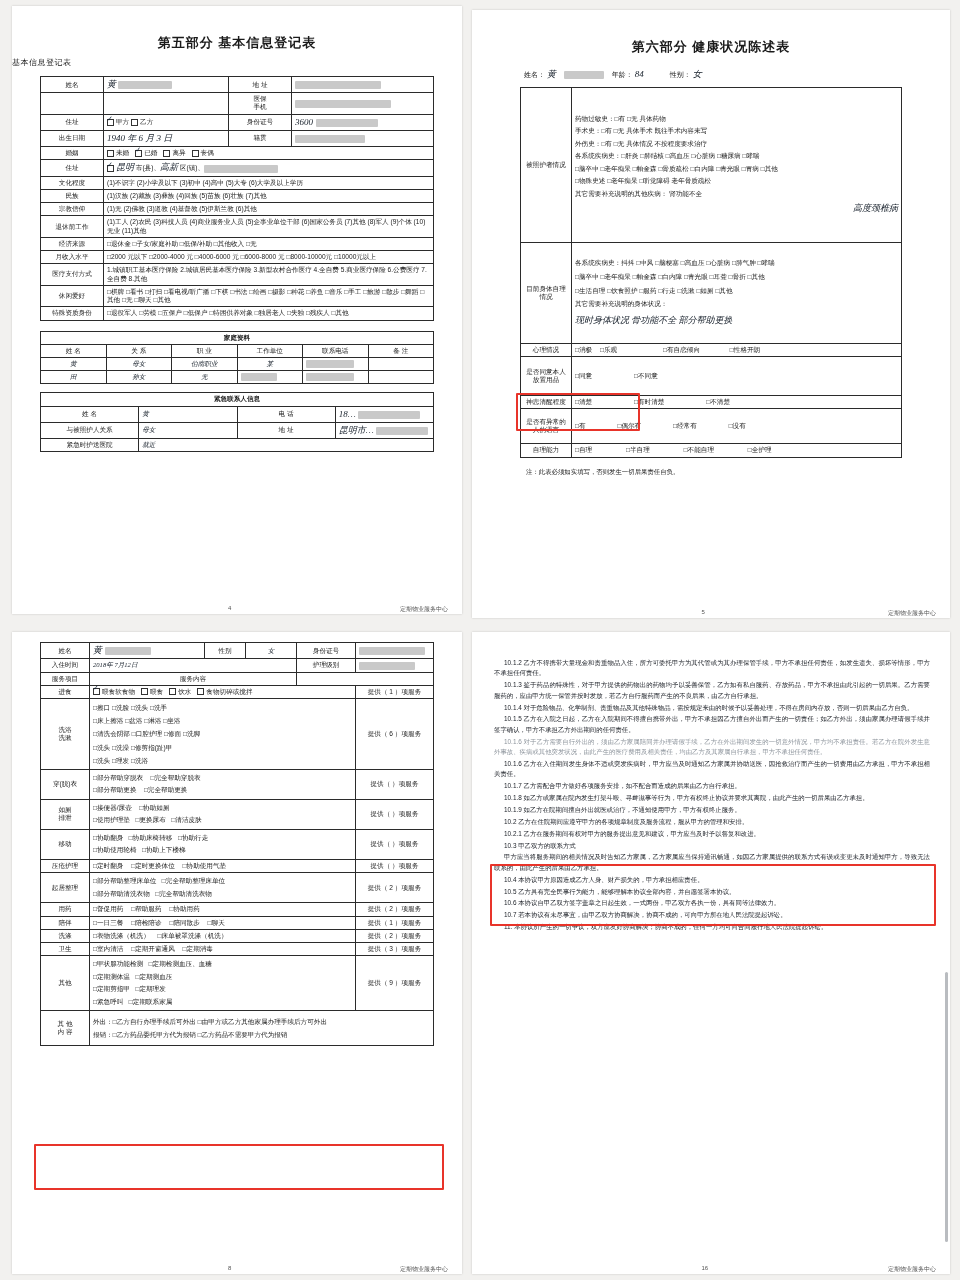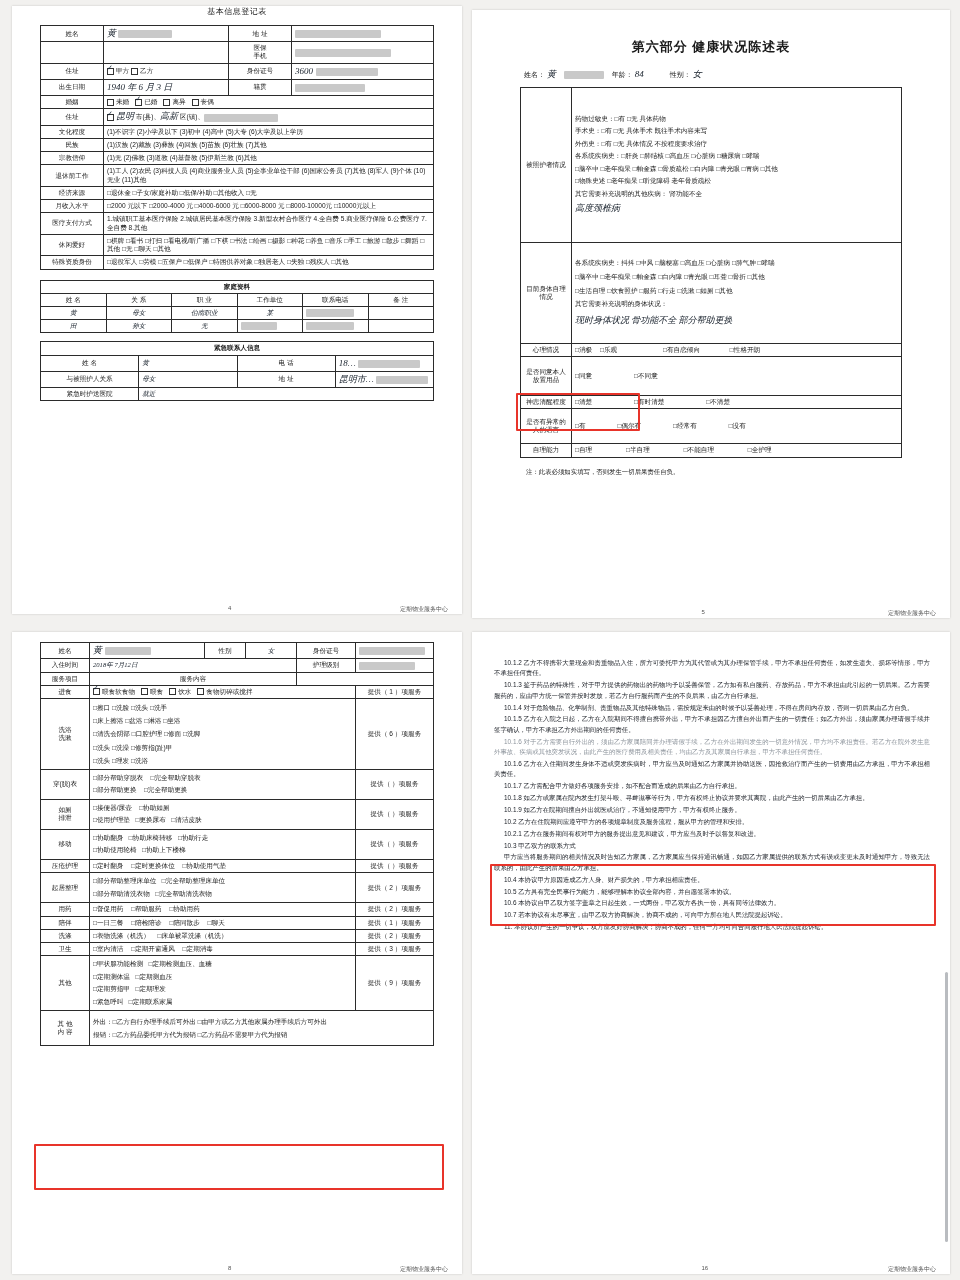--- a/index.html
+++ b/index.html
@@ -8,21 +8,21 @@
     font-family:"Liberation Sans","DejaVu Sans",sans-serif;
     color:#1a1a1a;position:relative;overflow:hidden;
   }
   .sheet{position:absolute;background:#fff;box-shadow:0 0 2px rgba(0,0,0,.18);}
   .p5{left:12px;top:6px;width:450px;height:608px;}
   .p6{left:472px;top:10px;width:478px;height:608px;}
   .p9{left:12px;top:632px;width:450px;height:642px;}
   .p16{left:472px;top:632px;width:478px;height:642px;}
 
   .ttl{text-align:center;font-weight:bold;font-size:13px;letter-spacing:1px;margin-top:28px;}
-  .subttl{text-align:center;font-size:8px;letter-spacing:.5px;}
+  .subttl{font-size:8px;margin-top:5px;letter-spacing:.5px;}
   .foot{position:absolute;bottom:9px;width:100%;font-size:6px;color:#555;}
   .foot .pg{position:absolute;left:48%;}
   .foot .org{position:absolute;right:14px;}
 
   table.frm{border-collapse:collapse;width:calc(100% - 56px);margin:8px auto 0;table-layout:fixed;}
   table.frm td{border:1px solid #2b2b2b;font-size:6.6px;padding:2px 3px;line-height:1.25;vertical-align:middle;}
   td.lbl{width:56px;text-align:center;background:#fff;}
   .hw{font-family:"Liberation Serif","DejaVu Serif",serif;font-style:italic;color:#17202b;font-size:9px;}
   .blk{display:inline-block;background:#c9c9c9;height:8px;vertical-align:middle;border-radius:1px;}
   .cb{display:inline-block;width:5px;height:5px;border:1px solid #333;margin-right:2px;vertical-align:middle;}
@@ -36,20 +36,21 @@
   
   .txtcol{margin:26px 20px 0 22px;font-size:6.4px;line-height:1.62;text-align:justify;color:#20242b;}
   .txtcol p{margin:0 0 1.5px 0;text-indent:10px;}
   .fade{color:#8d949c;}
   .scroll{position:absolute;right:2px;top:120px;width:3px;height:300px;background:#b9bcc0;border-radius:2px;}
 </style>
 </head>
 <body>
 
 <div class="sheet p5">
+  <div class="ttl">第五部分  基本信息登记表</div>
   <div class="subttl">基本信息登记表</div>
 
   <table class="frm">
     <tbody>
         <tr>
       <td class="lbl">姓名</td>
       <td style="width:118px">
         <span class="hw">黄</span>
         <span class="blk" style="width:54px"></span>
       </td>
@@ -201,21 +202,21 @@
         <tr>
       <td class="lbl" style="width:44px;height:150px">被照护者情况</td>
       <td style="line-height:1.9">
         <div>药物过敏史：□有  □无      具体药物</div>
         <div>手术史：□有  □无      具体手术    既往手术内容未写</div>
         <div>外伤史：□有  □无      具体情况    不按程度要求治疗</div>
         <div>各系统疾病史：□肝炎 □肺结核 □高血压 □心脏病 □糖尿病 □哮喘</div>
         <div>□脑卒中 □老年痴呆 □帕金森 □骨质疏松 □白内障 □青光眼 □胃病 □其他</div>
         <div>□物殊史述 □老年痴呆 □听觉障碍  老年骨质疏松</div>
         <div>其它需要补充说明的其他疾病：      肾功能不全</div>
-        <div class="hw" style="text-align:left">高度颈椎病</div>
+        <div class="hw" style="text-align:right">高度颈椎病</div>
       </td>
     </tr>
     <tr>
       <td class="lbl" style="height:96px">目前身体自理情况</td>
       <td style="line-height:2.1">
         <div>各系统疾病史：抖抖 □中风 □脑梗塞 □高血压 □心脏病 □肺气肿 □哮喘</div>
         <div>□脑卒中 □老年痴呆 □帕金森 □白内障 □青光眼 □耳聋 □骨折 □其他</div>
         <div>□生活自理 □饮食照护 □服药 □行走 □洗漱 □如厕 □其他</div>
         <div>其它需要补充说明的身体状况：</div>
         <div class="hw">现时身体状况  骨功能不全  部分帮助更换</div>

